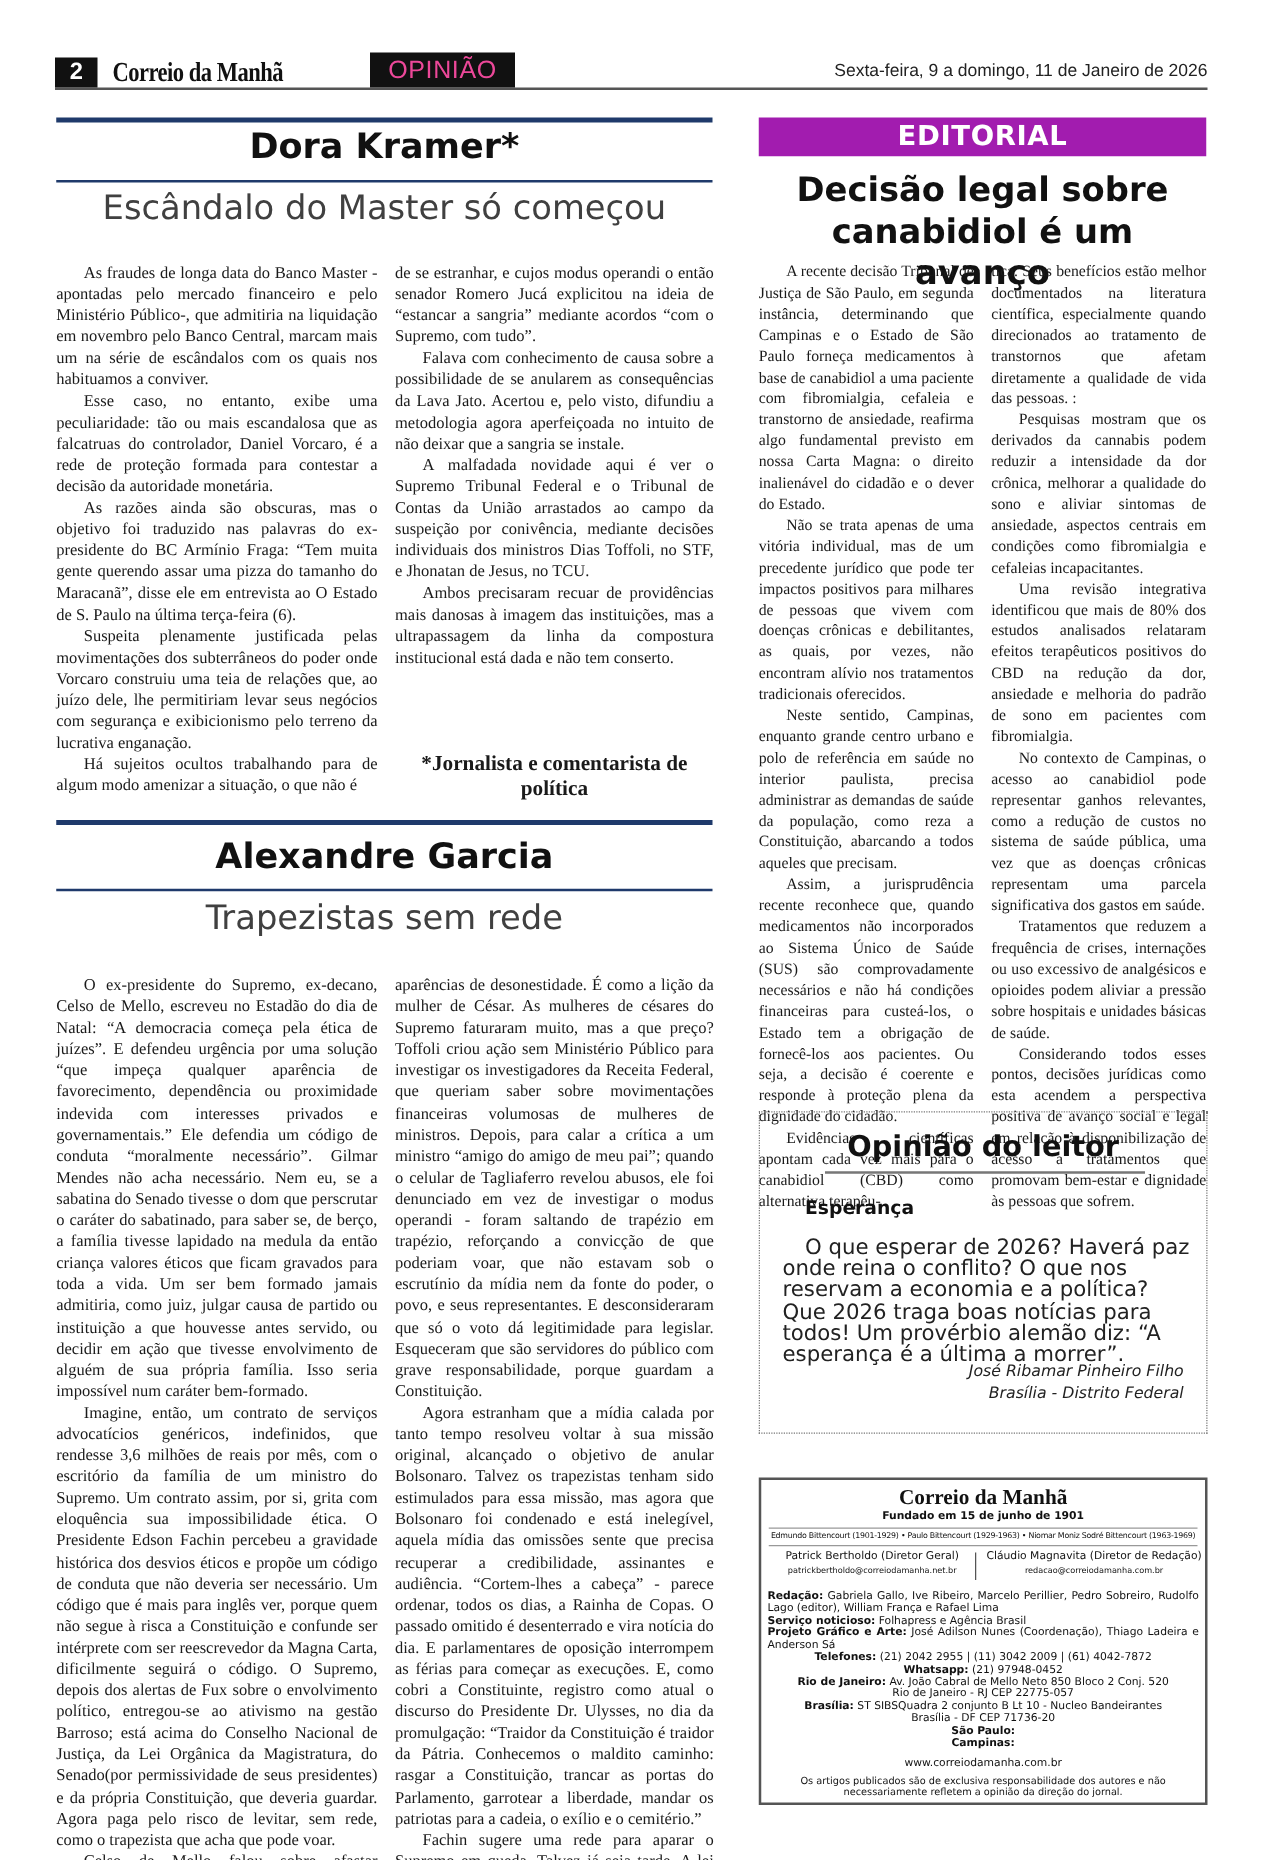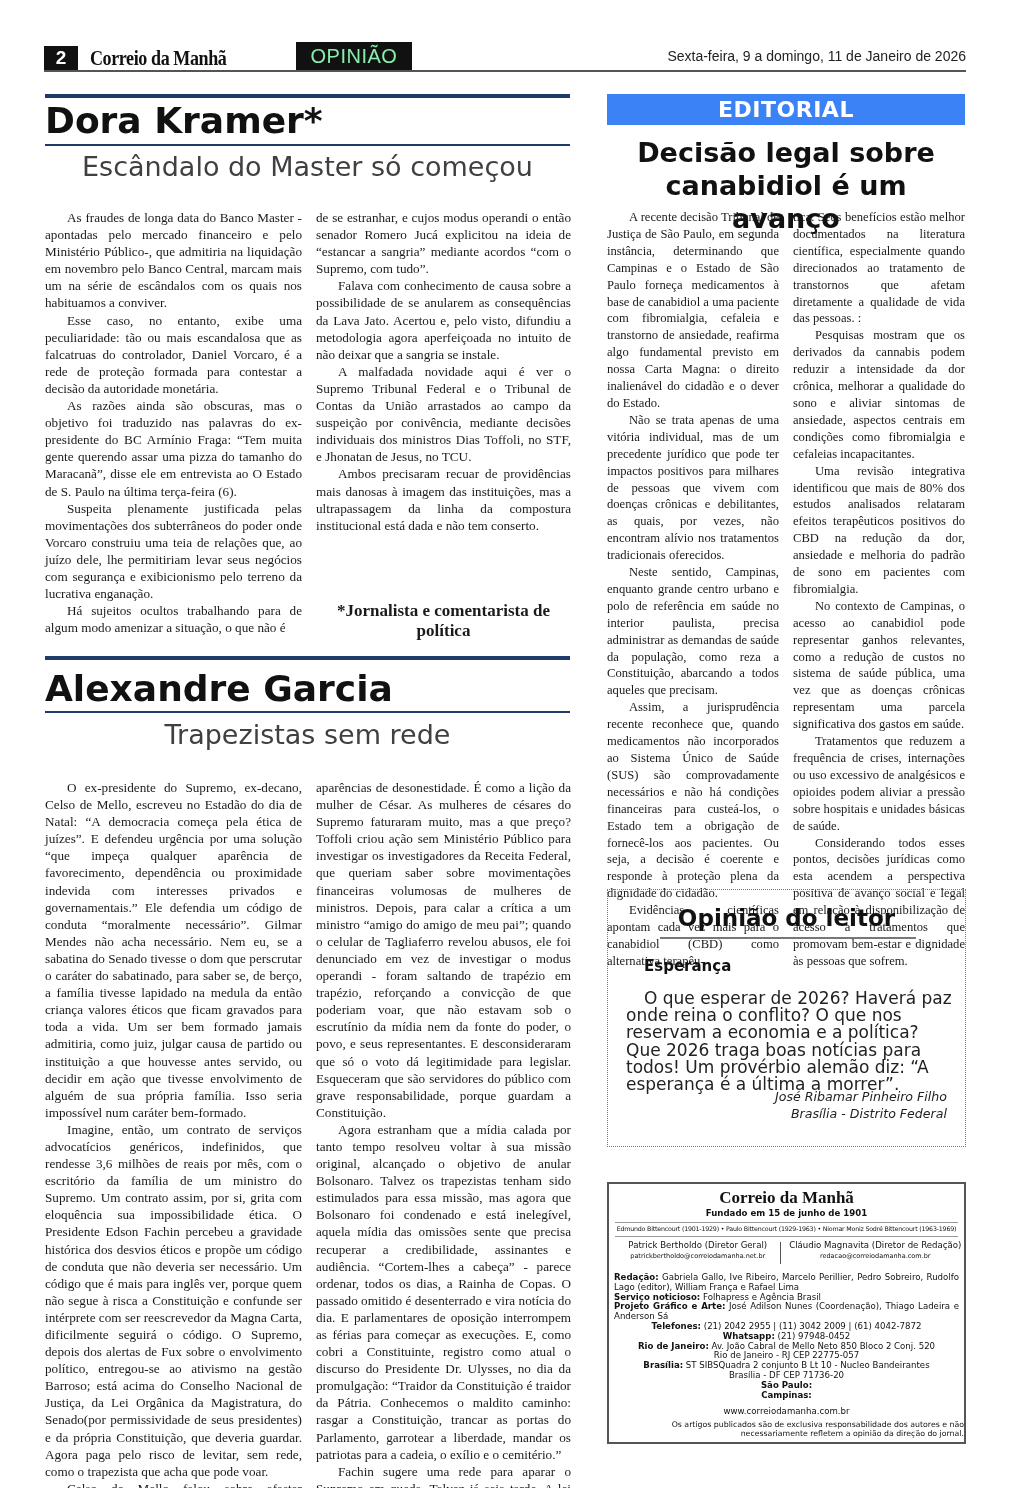--- a/index.html
+++ b/index.html
@@ -5,37 +5,37 @@
   * { box-sizing: border-box; margin: 0; padding: 0; }
   html, body { width: 1010px; height: 1488px; background: #ffffff; overflow: hidden; }
   body { position: relative; font-family: "Liberation Serif", serif; color: #1a1a1a; }
 
   
   .topbar { position: absolute; left: 44px; top: 46px; width: 922px; height: 26px; border-bottom: 2px solid #555; }
   .pagenum { position: absolute; left: 0; top: 0; width: 34px; height: 24px; background: #111; color: #fff;
     font-family: "Liberation Sans", sans-serif; font-size: 19px; font-weight: bold; text-align: center; line-height: 24px; }
   .mastname { position: absolute; left: 46px; top: -1px; font-family: "Liberation Serif", serif; font-size: 22px;
     font-weight: bold; color: #111; letter-spacing: -0.5px; transform: scaleX(0.82); transform-origin: left; }
-  .sectiontag { position: absolute; left: 252px; top: -4px; width: 116px; height: 28px; background: #111; color: #86efac;
+  .sectiontag { position: absolute; left: 252px; top: -4px; width: 116px; height: 28px; background: #111; color: #ec4899;
     font-family: "Liberation Sans", sans-serif; font-size: 20px; text-align: center; line-height: 28px; letter-spacing: 0.5px; }
   .dateline { position: absolute; right: 0; top: 2px; font-family: "Liberation Sans", sans-serif; font-size: 14px; color: #222; }
 
   
   .blue-rule-thick { position: absolute; height: 4px; background: #1f3a6b; }
   .blue-rule-thin { position: absolute; height: 2px; background: #1f3a6b; }
-  .author { position: absolute; text-align: left; font-family: "DejaVu Sans", sans-serif; font-weight: bold; font-size: 36px; color: #111; }
+  .author { position: absolute; text-align: center; font-family: "DejaVu Sans", sans-serif; font-weight: bold; font-size: 28px; color: #111; }
   .headline { position: absolute; text-align: center; font-family: "DejaVu Sans", sans-serif; font-size: 27px; color: #404040; font-weight: normal; }
 
   .col { position: absolute; font-family: "Liberation Serif", serif; font-size: 13.2px; line-height: 17.1px; text-align: justify; color: #1a1a1a; }
   .col p { text-indent: 22px; }
   .col p.cont { text-indent: 0; }
   .credit { position: absolute; font-family: "Liberation Serif", serif; font-weight: bold; font-size: 17px; text-align: center; }
 
   
-  .edbanner { position: absolute; left: 607px; top: 94px; width: 358px; height: 31px; background: #3b82f6; color: #fff;
+  .edbanner { position: absolute; left: 607px; top: 94px; width: 358px; height: 31px; background: #a21caf; color: #fff;
     font-family: "DejaVu Sans", sans-serif; font-weight: bold; font-size: 22px; text-align: center; line-height: 31px; letter-spacing: 0.5px; }
   .edhead { position: absolute; left: 607px; top: 136px; width: 358px; text-align: center; font-family: "DejaVu Sans", sans-serif;
     font-size: 27px; line-height: 33px; color: #111; }
   .edcol { font-size: 12.6px; line-height: 16.9px; }
 
   
   .reader { position: absolute; left: 607px; top: 889px; width: 359px; height: 258px; border: 1px dotted #777; }
   .reader-title { position: absolute; left: 0; width: 100%; top: 15px; text-align: center; font-family: "DejaVu Sans", sans-serif;
     font-weight: bold; font-size: 23px; color: #111; }
   .reader-rule { position: absolute; left: 52px; top: 47px; width: 256px; height: 2px; background: #777; }
@@ -51,21 +51,21 @@
   .exp-rule { position: absolute; left: 6px; right: 6px; height: 1px; background: #999; }
   .exp-lineage { position: absolute; left: 0; width: 100%; top: 41px; text-align: center; font-size: 6.3px; letter-spacing: -0.2px; }
   .exp-dir { position: absolute; top: 56px; width: 50%; text-align: center; }
   .exp-dir .n { font-size: 8.6px; }
   .exp-dir .e { font-size: 6.5px; margin-top: 2px; }
   .exp-sep { position: absolute; left: 171px; top: 58px; width: 1px; height: 22px; background: #555; }
   .exp-staff { position: absolute; left: 5px; top: 89px; width: 345px; font-size: 8.6px; line-height: 9.8px; text-align: justify; }
   .exp-staff b, .exp-contact b { font-weight: bold; }
   .exp-contact { position: absolute; left: 0; width: 100%; top: 138px; text-align: center; font-size: 8.6px; line-height: 9.8px; }
   .exp-url { position: absolute; left: 0; width: 100%; top: 222px; text-align: center; font-size: 8.6px; }
-  .exp-disc { position: absolute; left: 0; width: 100%; top: 236px; text-align: right; font-size: 7.8px; line-height: 9.4px; }
+  .exp-disc { position: absolute; left: 0; width: 100%; top: 236px; text-align: center; font-size: 7.8px; line-height: 9.4px; }
 </style>
 </head>
 <body>
 
 <header class="topbar">
   <div class="pagenum">2</div>
   <div class="mastname">Correio da Manhã</div>
   <div class="sectiontag">OPINIÃO</div>
   <div class="dateline">Sexta-feira, 9 a domingo, 11 de Janeiro de 2026</div>
 </header>

